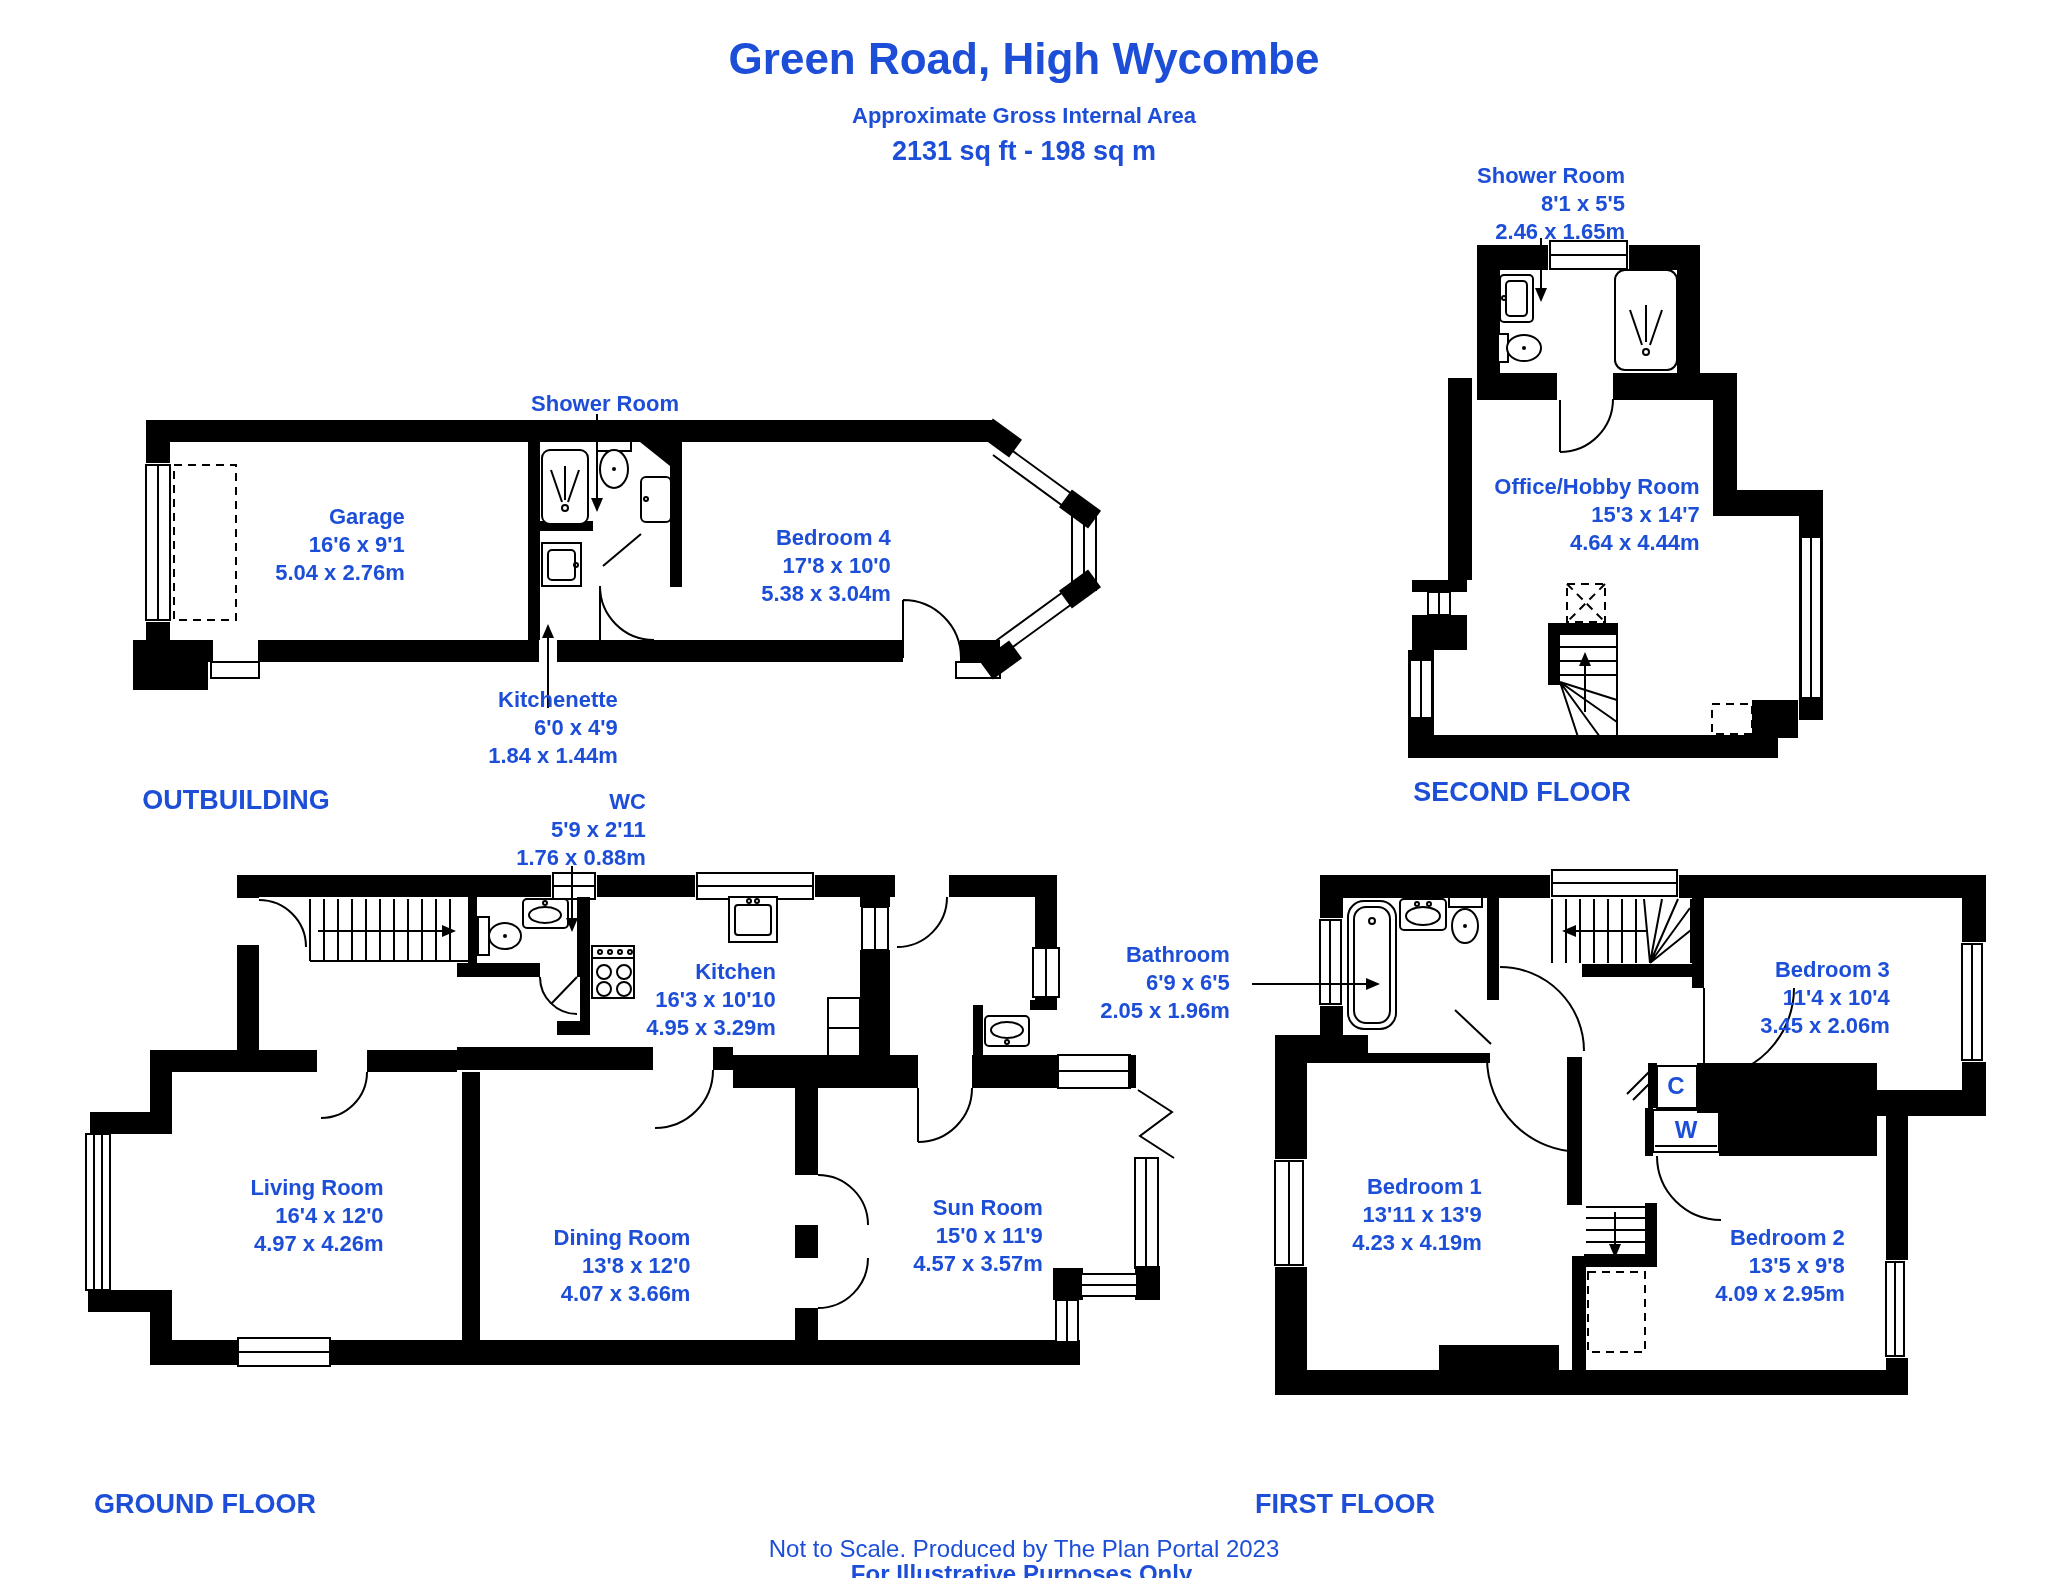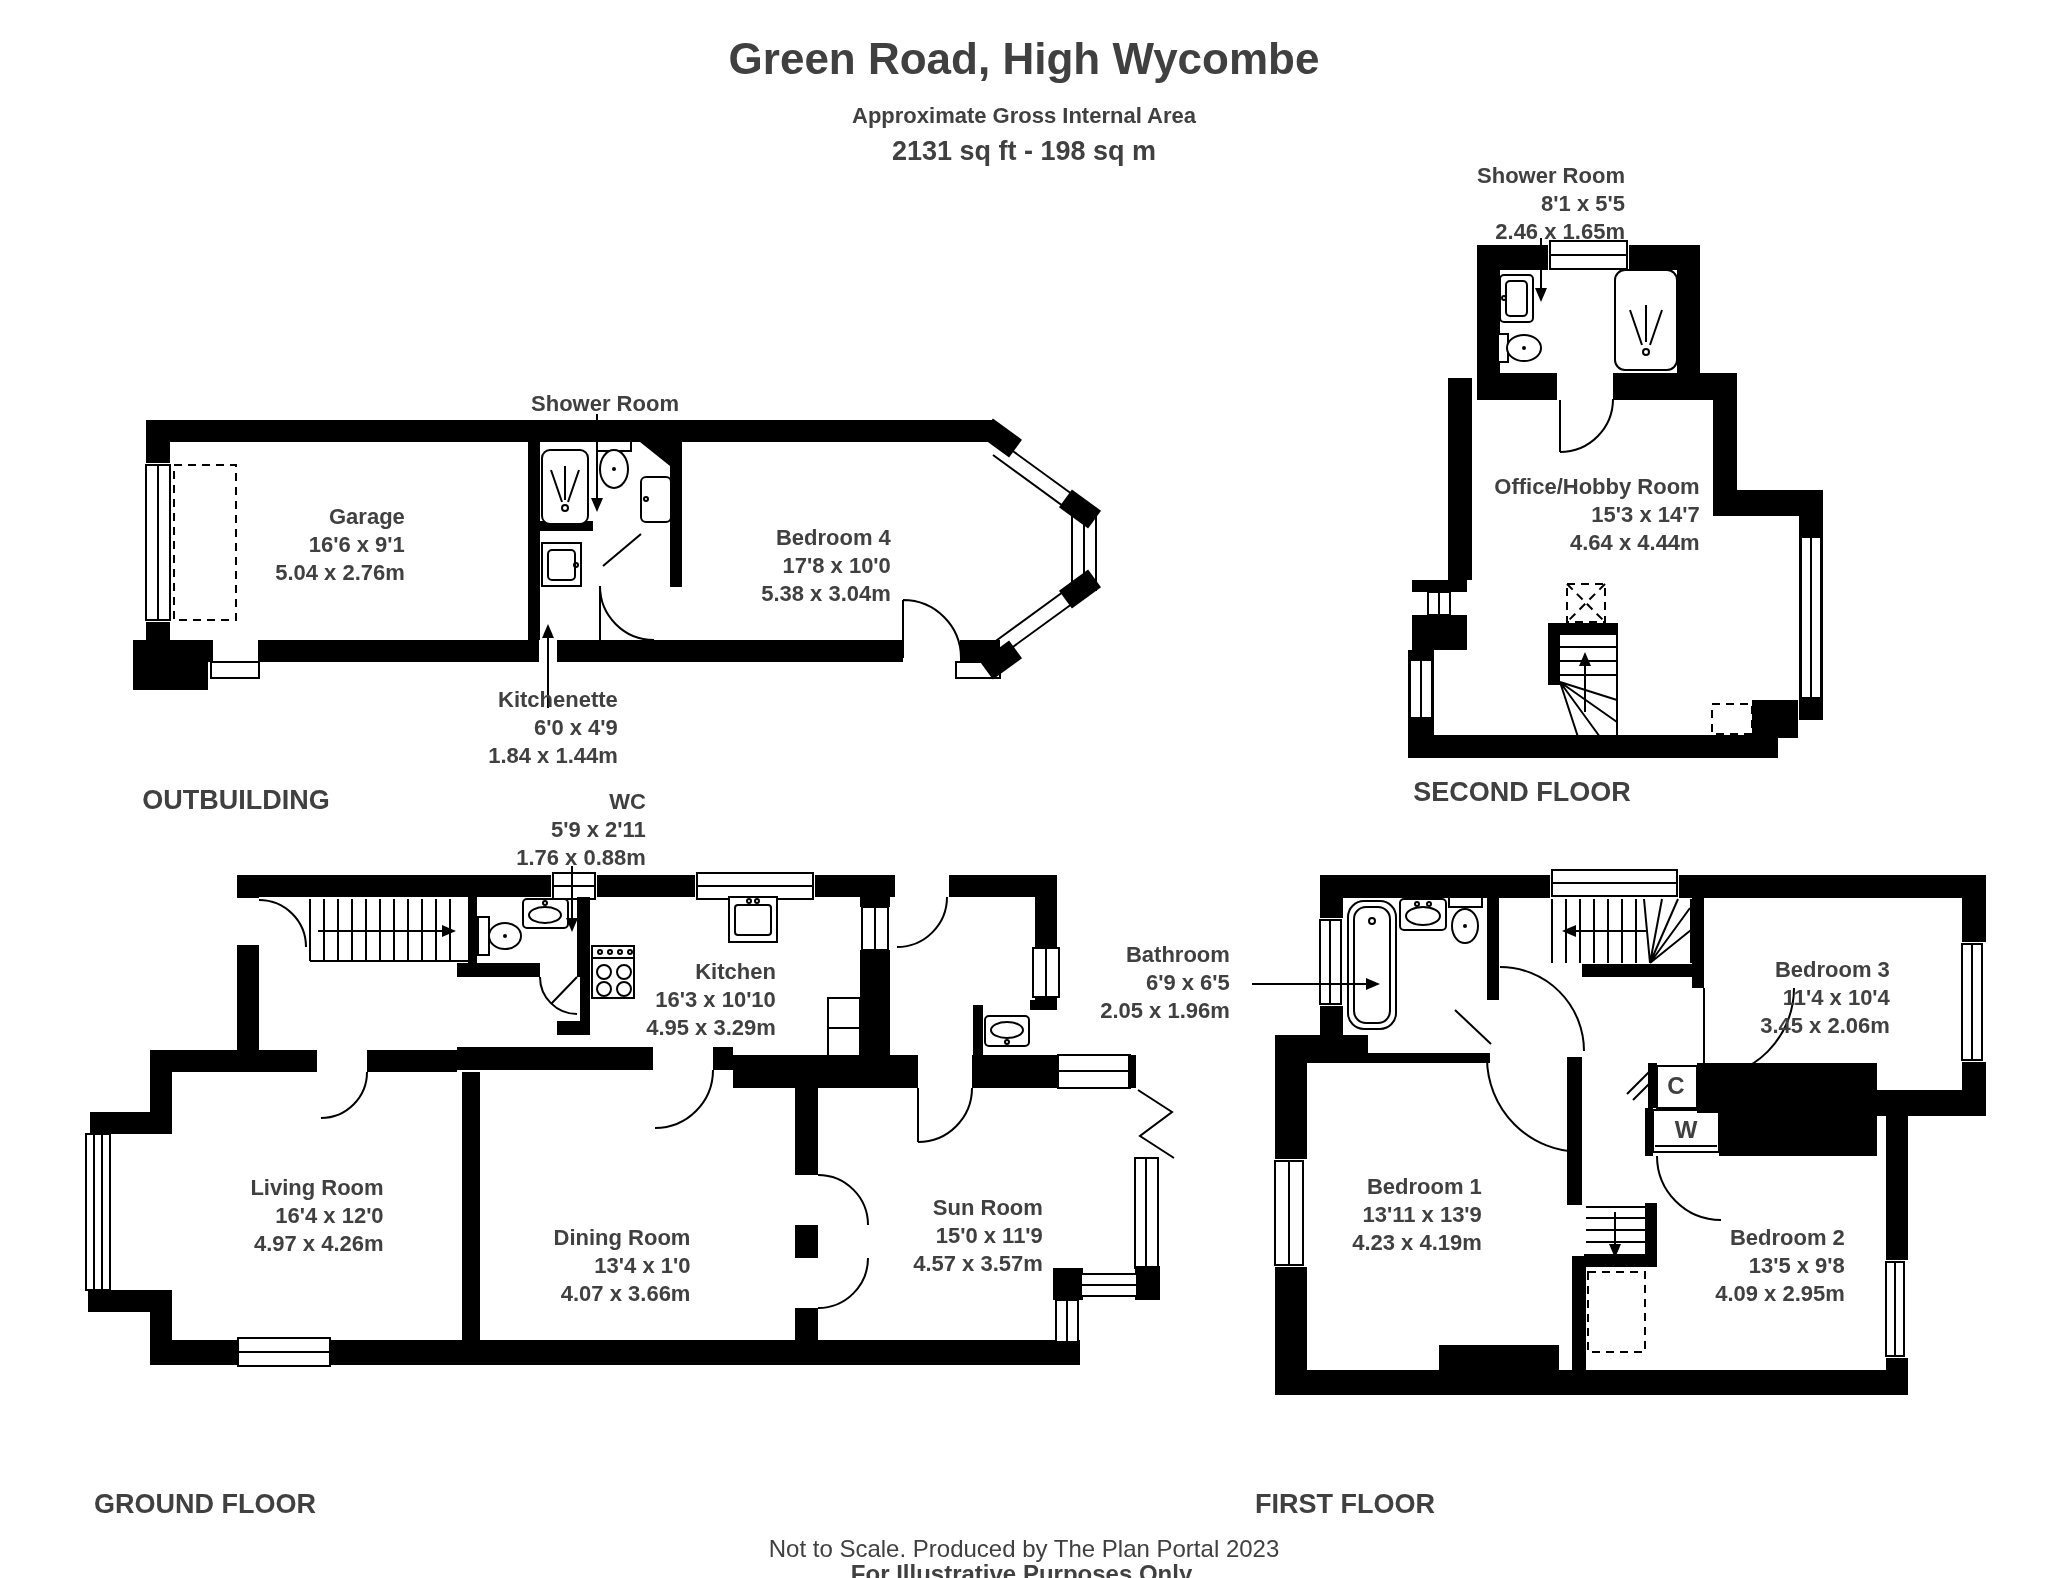--- a/index.html
+++ b/index.html
@@ -1,17 +1,17 @@
 <!DOCTYPE html>
 <html><head>
 <meta charset="utf-8">
 <style>
   html,body{margin:0;padding:0;background:#fff;}
   .page{position:relative;width:2048px;height:1578px;background:#fff;overflow:hidden;
-        font-family:"Liberation Sans",sans-serif;color:#404040;}
+        font-family:"Liberation Sans",sans-serif;color:#1d4ed8;}
   svg{position:absolute;left:0;top:0;}
   .w{fill:#000;stroke:none;}
   .thin{fill:none;stroke:#000;stroke-width:2;}
   .fix{fill:#fff;stroke:#000;stroke-width:2;}
   .winr{fill:#fff;stroke:#000;stroke-width:2;}
   .punch{fill:#fff;stroke:none;}
   .dash{fill:none;stroke:#000;stroke-width:2;stroke-dasharray:8 6;}
   .arr{fill:#000;stroke:none;}
   .ldr{fill:none;stroke:#000;stroke-width:2;}
   .hdr{position:absolute;left:1024px;transform:translateX(-50%);text-align:center;
@@ -380,21 +380,21 @@
     <span>16'3 x 10'10</span>
     <span>4.95 x 3.29m</span>
   </div>
   <div class="rlabel" style="left:317px;top:1174px">
     <span>Living Room</span>
     <span>16'4 x 12'0</span>
     <span>4.97 x 4.26m</span>
   </div>
   <div class="rlabel" style="left:622px;top:1224px">
     <span>Dining Room</span>
-    <span>13'4 x 1'0</span>
+    <span>13'8 x 12'0</span>
     <span>4.07 x 3.66m</span>
   </div>
   <div class="rlabel" style="left:978px;top:1194px">
     <span>Sun Room</span>
     <span>15'0 x 11'9</span>
     <span>4.57 x 3.57m</span>
   </div>
   <div class="floor-label" style="left:205px;top:1489px">GROUND FLOOR</div>
 
   <div class="rlabel" style="left:1165px;top:941px">

